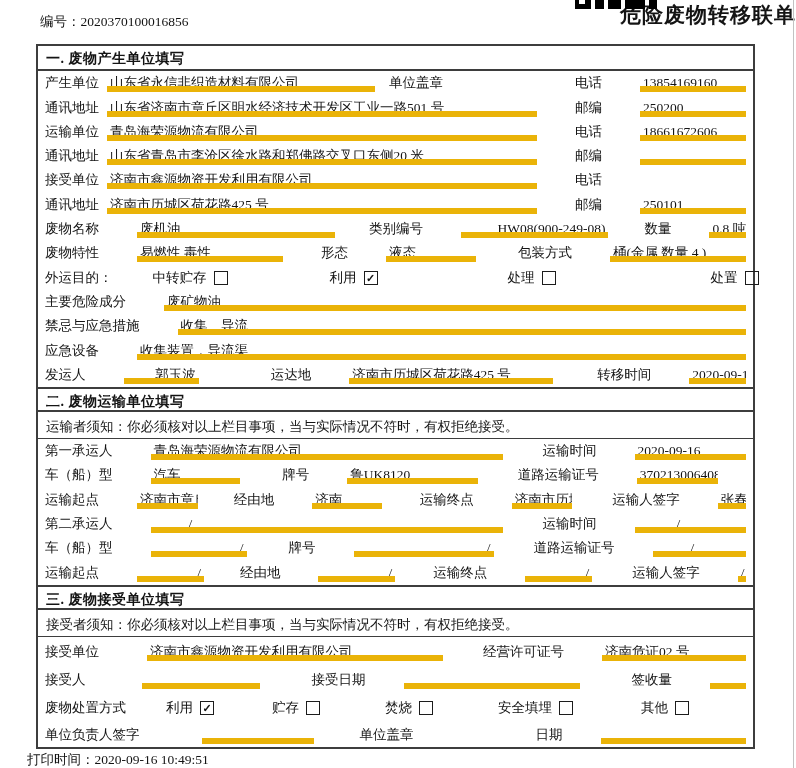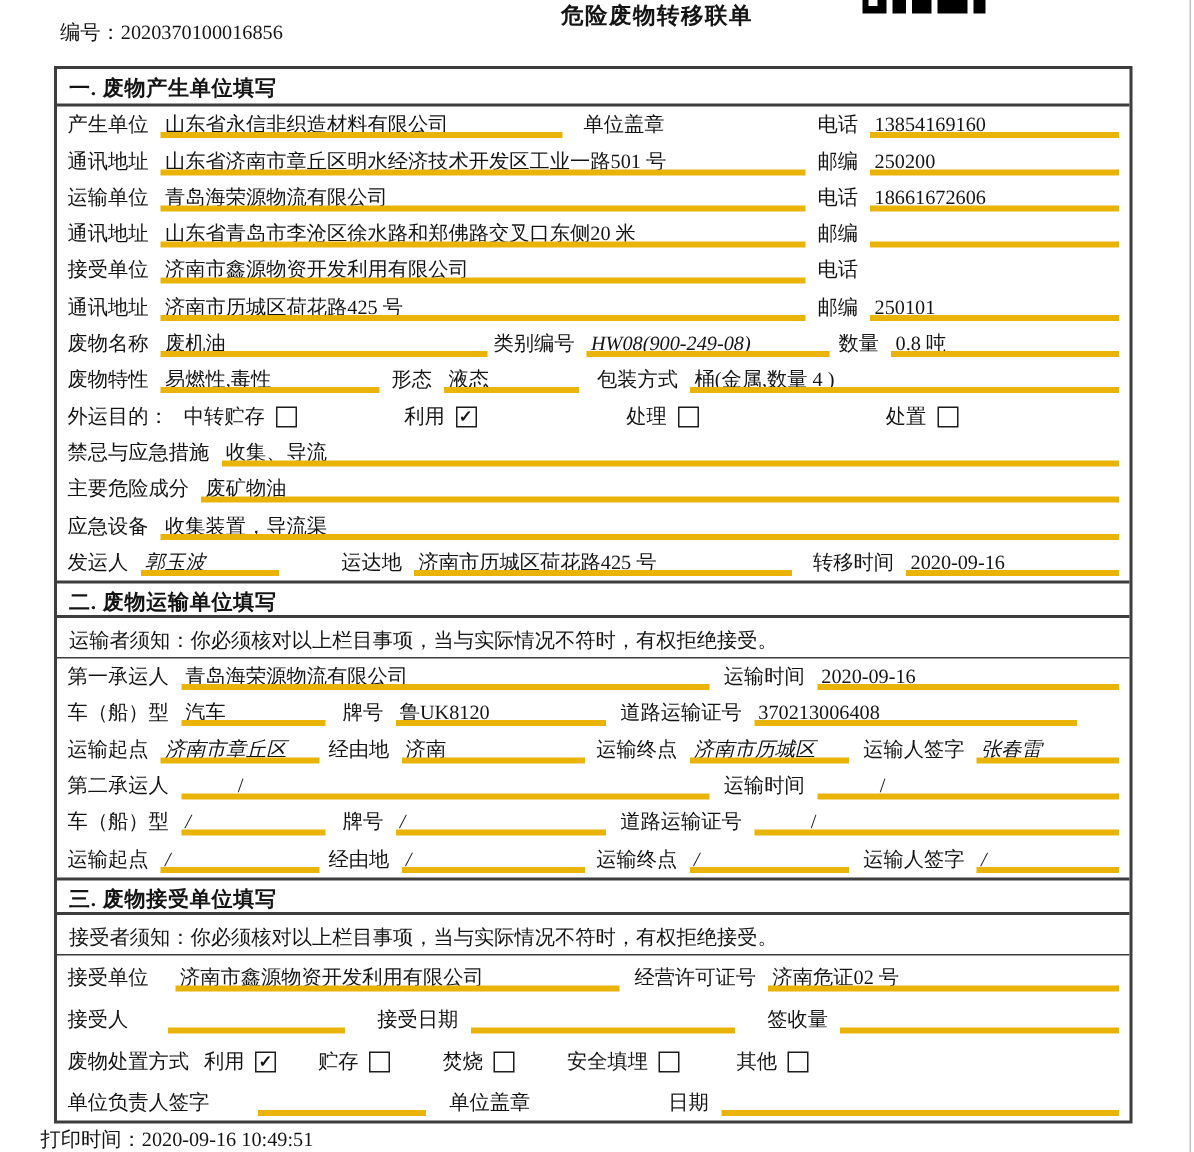--- a/index.html
+++ b/index.html
@@ -1,34 +1,34 @@
 <!DOCTYPE html>
 <html><head>
 <meta charset="utf-8">
 <style>
   html,body{margin:0;padding:0;width:796px;height:768px;overflow:hidden;background:#ffffff;}
   body{font-family:"Liberation Serif","DejaVu Serif",serif;color:#141414;font-size:13.5px;position:relative;}
   .topbar{position:relative;height:42px;}
   .serial{position:absolute;left:40px;top:13px;white-space:nowrap;}
-  .doc-title{position:absolute;left:80px;right:0;top:1px;margin:0;text-align:center;font-size:15px;font-weight:700;letter-spacing:1px;}
+  .doc-title{position:absolute;left:80px;right:0;top:1px;margin:0;text-align:right;font-size:21px;font-weight:700;letter-spacing:1px;}
   .qr{position:absolute;left:575px;top:0;height:9px;display:flex;align-items:flex-start;}
   .qr .qb{height:9px;background:#000;margin-right:4px;}
   .qr .qb.notch{position:relative;}
   .qr .qb.notch::after{content:"";position:absolute;left:4px;top:0;width:6px;height:4px;background:#fff;}
   .form-box{position:absolute;left:36px;top:44px;width:719px;box-sizing:border-box;border:2px solid #3d3d3d;background:#fff;}
   .sec-h{height:25px;box-sizing:border-box;font-weight:700;font-size:14px;padding:4px 8px 0 8px;border-bottom:2px solid #3d3d3d;letter-spacing:.5px;}
   .sec-h.mid{border-top:2px solid #3d3d3d;}
   .notice{height:27px;box-sizing:border-box;padding:6px 8px 0 8px;border-bottom:1px solid #3d3d3d;}
-  .row{display:flex;align-items:flex-end;box-sizing:border-box;padding:16px 7px 3px 7px;}
+  .row{display:flex;align-items:flex-end;box-sizing:border-box;padding:16px 7px 3px 7px;gap:30px;}
   .h24{height:24.3px;}
   .h27{height:27.7px;}
   .lbl{white-space:nowrap;line-height:18px;}
-  .val{border-bottom:4px solid #eab308;margin-left:8px;padding:0 3px;white-space:nowrap;overflow:hidden;height:18px;line-height:18px;box-sizing:border-box;}
+  .val{border-bottom:6px solid #eab308;margin-left:8px;padding:0 3px;white-space:nowrap;overflow:hidden;height:18px;line-height:18px;box-sizing:border-box;}
   .fill{flex:1 1 auto;}
-  .ctr{text-align:left;font-style:italic;}
+  .ctr{text-align:right;}
   .left{display:flex;flex:0 0 500px;align-items:flex-end;}
   .left .fillL{flex:1 1 auto;margin-right:8px;}
   .opt{display:flex;align-items:center;white-space:nowrap;line-height:18px;}
   .cb{display:inline-block;width:12px;height:12px;box-sizing:content-box;border:1px solid #1c1c1c;margin-left:7px;font-size:11px;line-height:12px;text-align:center;font-weight:700;}
   .footer{position:absolute;left:12px;top:751px;white-space:nowrap;margin-left:15px;}
   .edge-line{position:absolute;right:2px;top:0;height:768px;width:1px;background:#c2c2c2;}
 </style>
 </head>
 <body>
 
@@ -134,27 +134,27 @@
       <span class="lbl">处理</span>
       <span class="cb"></span>
     </span>
     <span class="opt" style="margin-left:125px">
       <span class="lbl">处置</span>
       <span class="cb"></span>
     </span>
   </div>
 
   <div class="row h24">
+    <span class="lbl">主要危险成分</span>
+    <span class="val fill">废矿物油</span>
+  </div>
+
+  <div class="row h24">
     <span class="lbl">禁忌与应急措施</span>
     <span class="val fill">收集、导流</span>
-  </div>
-
-  <div class="row h24">
-    <span class="lbl">主要危险成分</span>
-    <span class="val fill">废矿物油</span>
   </div>
 
   <div class="row h24">
     <span class="lbl">应急设备</span>
     <span class="val fill">收集装置，导流渠</span>
   </div>
 
   <div class="row h24">
     <span class="lbl">发运人</span>
     <span class="val ctr" style="width:92px">郭玉波</span>

